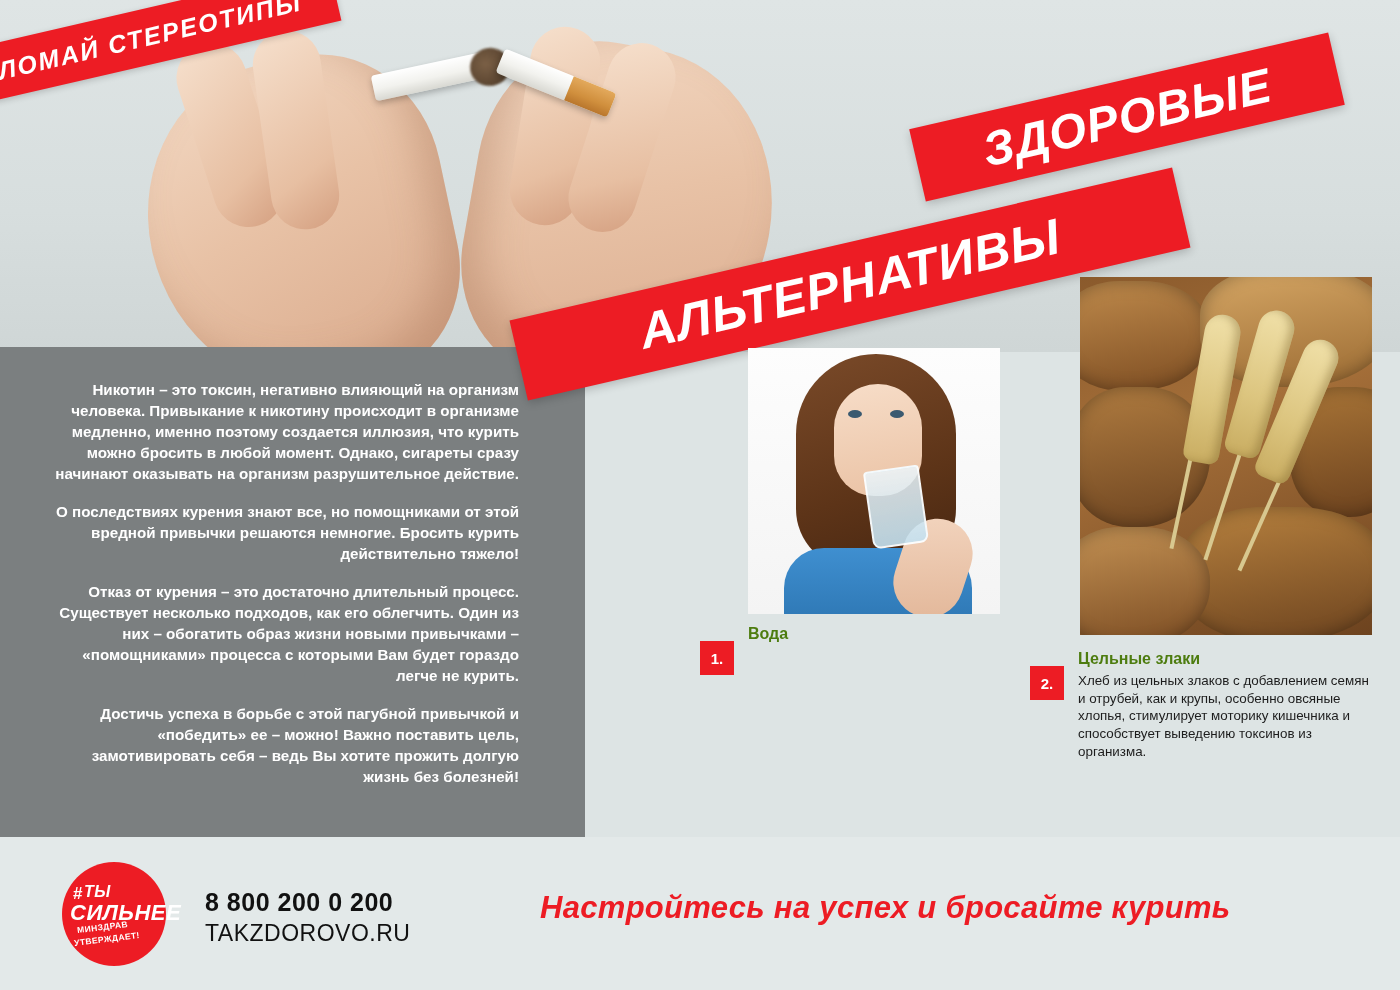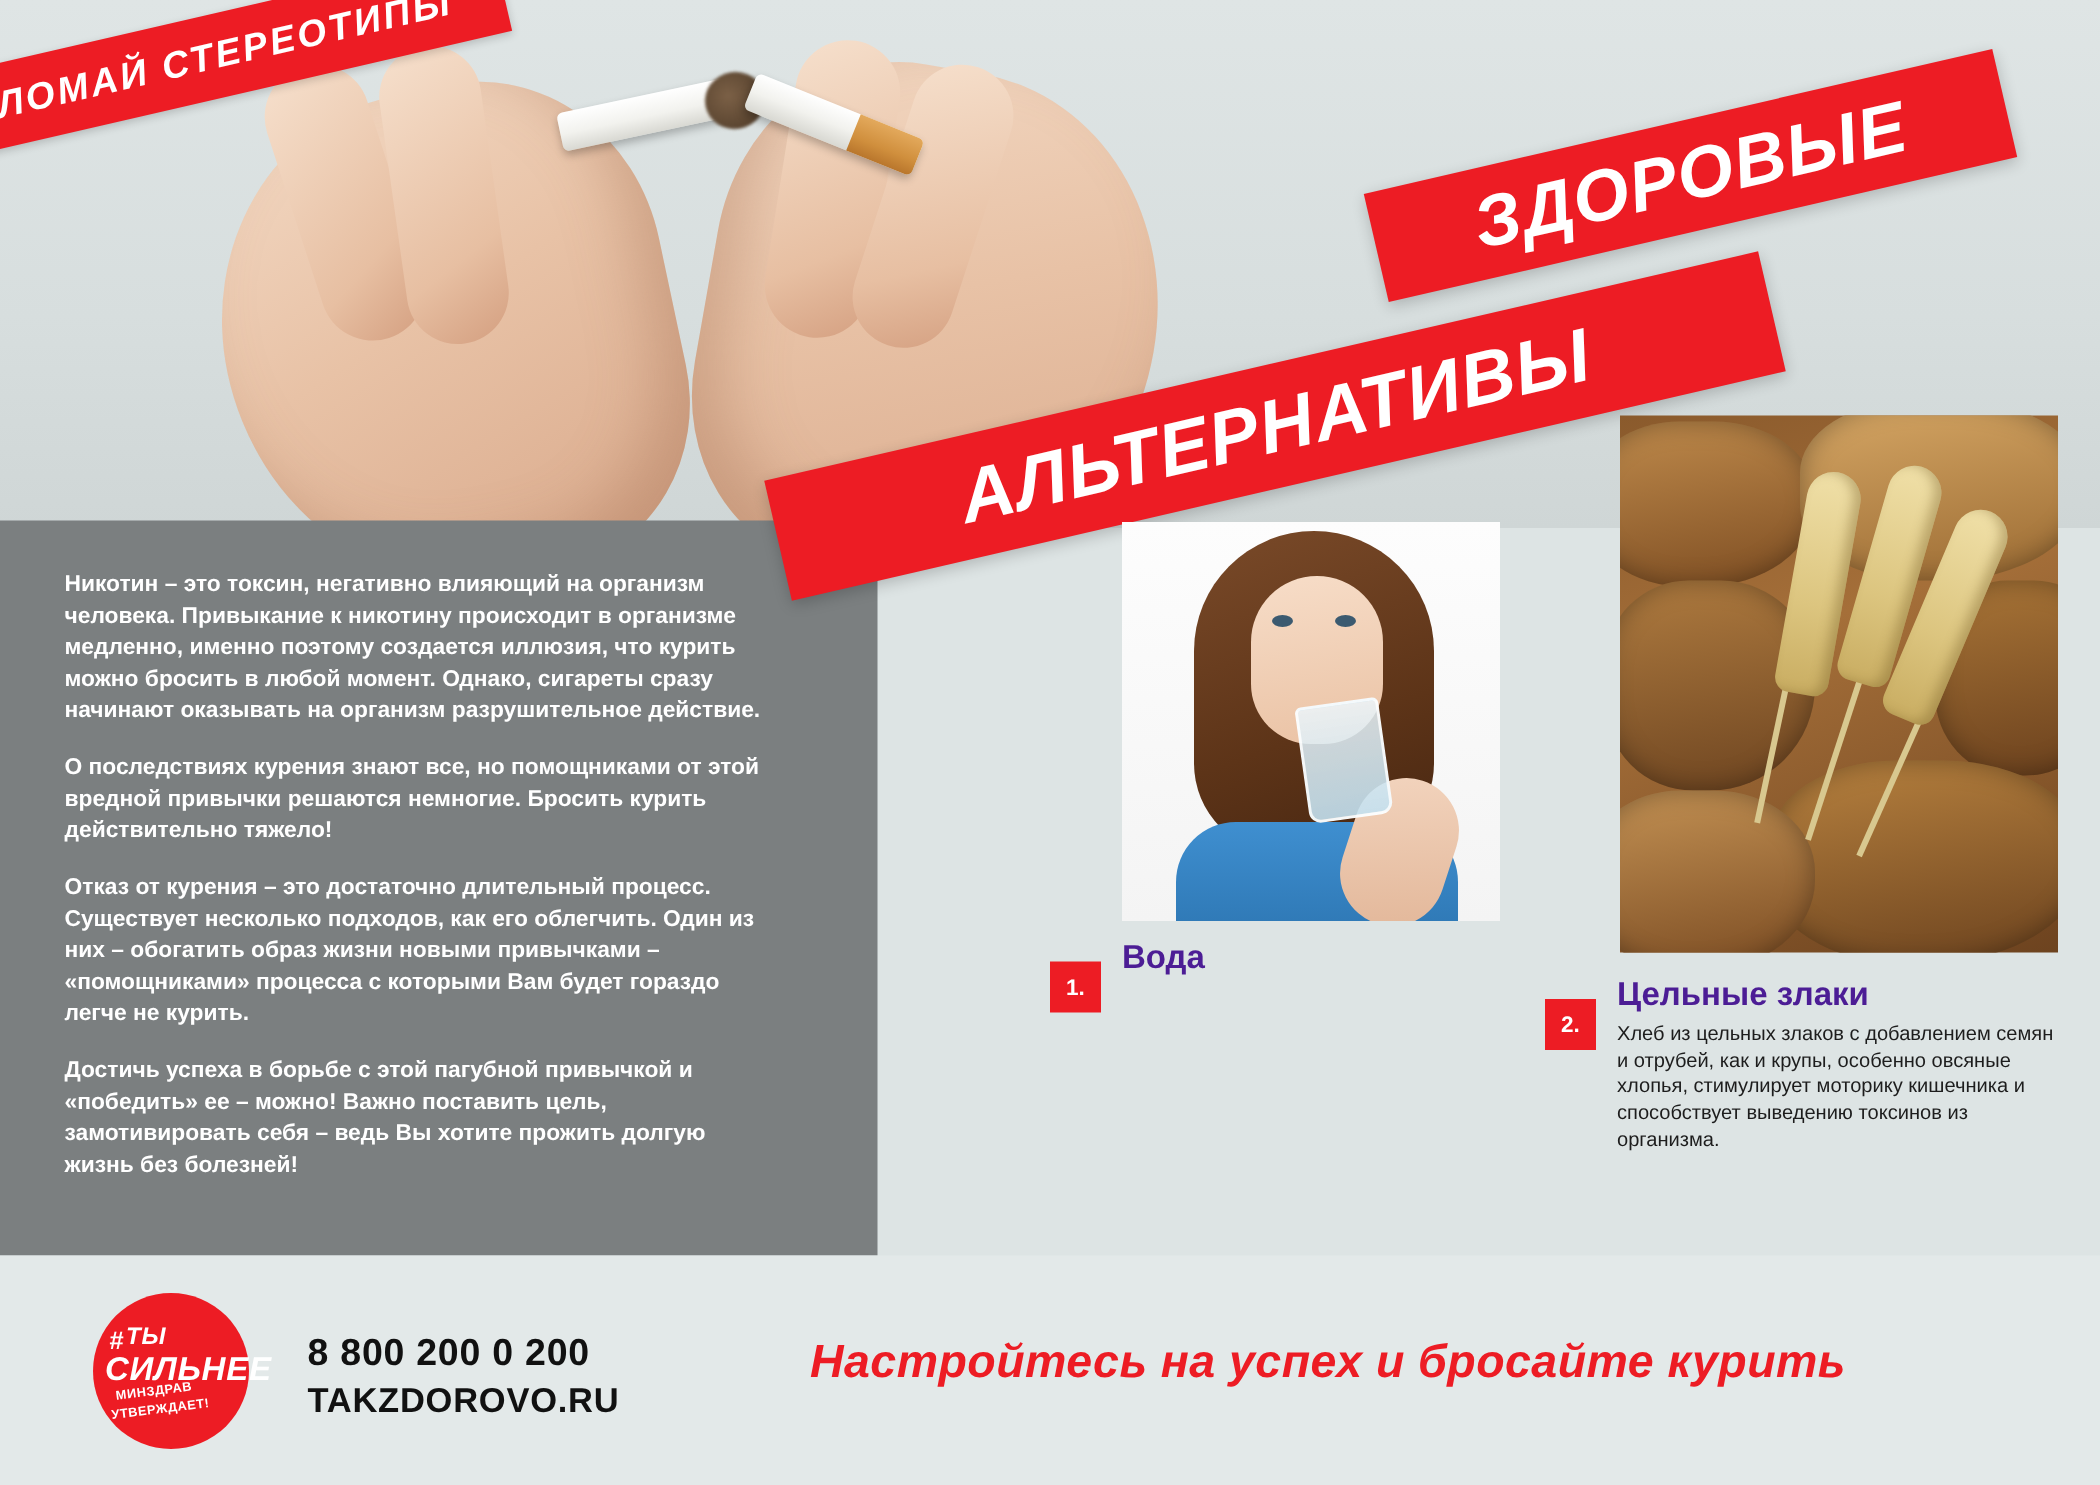--- a/index.html
+++ b/index.html
@@ -103,21 +103,21 @@
   }
   .body-text {
     position: absolute;
     left: 43px; top: 380px;
     width: 480px;
     color: #ffffff;
     font-size: 15.2px;
     font-weight: bold;
     line-height: 1.38;
   }
-  .body-text p { margin: 0 4px 17px 0; }
+  .body-text p { margin: 0 4px 17px 0; text-align: right; }
 
   
   .ribbon {
     position: absolute;
     background: #ed1c24;
     color: #ffffff;
     font-style: italic;
     font-weight: bold;
     display: flex;
     align-items: center;
@@ -258,23 +258,23 @@
     width: 34px; height: 34px;
     background: #ed1c24;
     color: #fff;
     font-weight: bold;
     font-size: 15px;
     display: flex;
     align-items: center;
     justify-content: center;
   }
   .item-title {
-    color: #4c1d95;
-    font-weight: bold;
-    font-size: 22px;
+    color: #4d7c0f;
+    font-weight: bold;
+    font-size: 16px;
     margin: 0 0 4px 0;
   }
   .item-text {
     color: #1d1d1d;
     font-size: 13.4px;
     line-height: 1.32;
     margin: 0;
   }
   .item-water { left: 700px; top: 625px; width: 300px; }
   .item-water .item-num { left: 0; top: 16px; }
@@ -343,21 +343,21 @@
     left: 205px; top: 888px;
     color: #111;
     font-weight: bold;
     font-size: 25px;
     letter-spacing: .5px;
   }
   .site {
     position: absolute;
     left: 205px; top: 920px;
     color: #111;
-    font-weight: bold;
+    font-weight: normal;
     font-size: 23px;
     letter-spacing: .5px;
   }
   .slogan {
     position: absolute;
     left: 540px; top: 890px;
     color: #ed1c24;
     font-size: 31px;
     font-weight: bold;
     font-style: italic;

